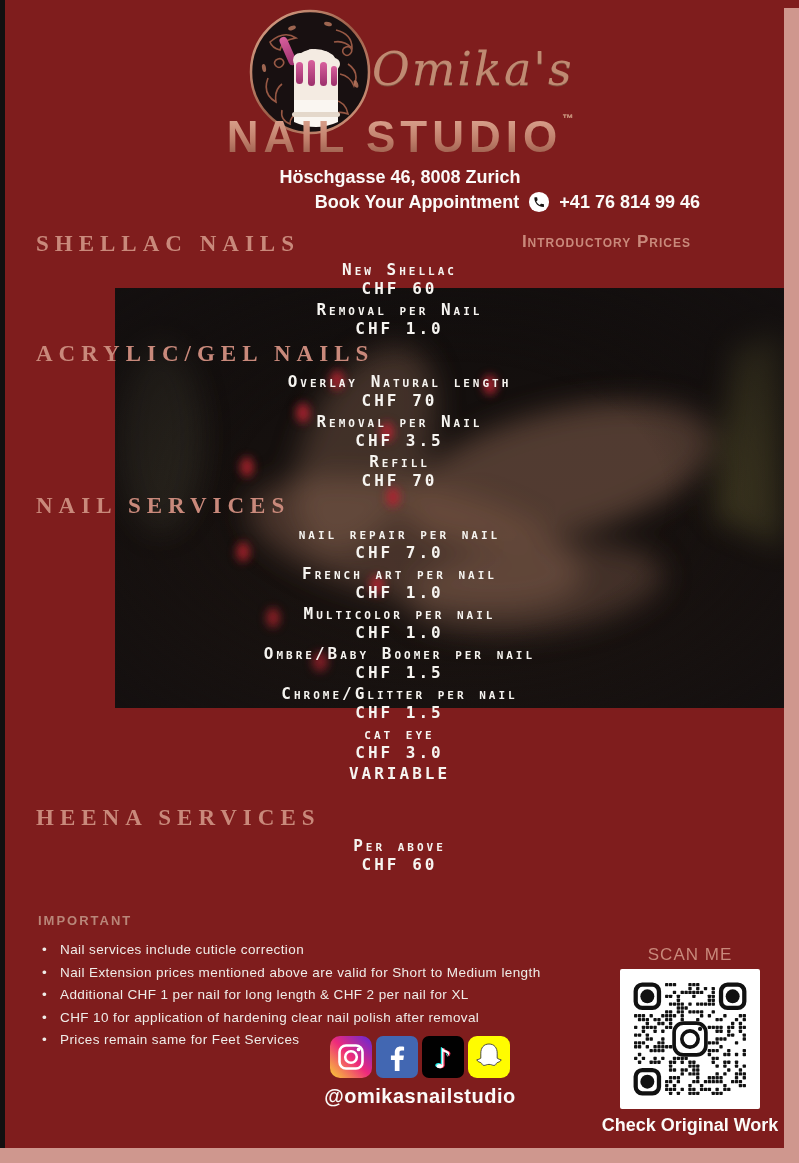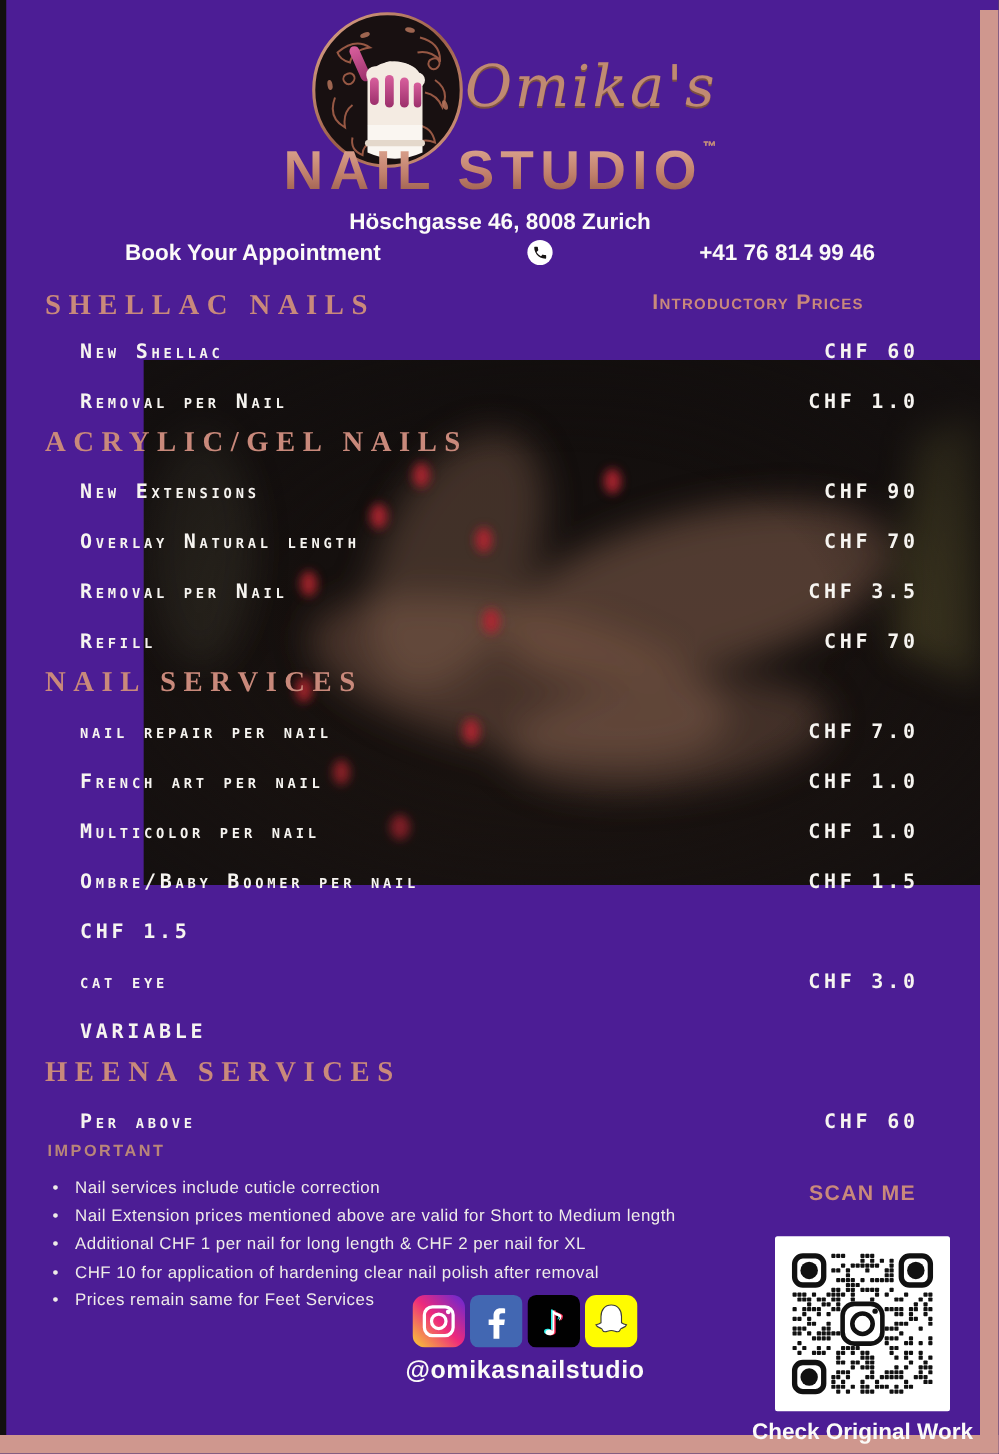--- a/index.html
+++ b/index.html
@@ -1,50 +1,50 @@
 <!DOCTYPE html>
 <html><head>
 <meta charset="utf-8">
 <style>
   html,body{margin:0;padding:0;background:#555;}
-  .page{position:relative;width:799px;height:1163px;margin:0 auto;background:#4c1d95;
+  .page{position:relative;width:799px;height:1163px;margin:0 auto;background:#7f1d1d;
         overflow:hidden;font-family:"Liberation Sans",sans-serif;color:#f3f1ed;}
   .frame-right{position:absolute;top:8px;right:0;width:15px;bottom:0;background:#cf978e;}
   .frame-bottom{position:absolute;left:0;right:0;bottom:0;height:15px;background:#cf978e;}
   .left-edge{position:absolute;left:0;top:0;width:5px;bottom:15px;background:#121010;}
 
   
   .logo{position:absolute;left:248px;top:8px;width:124px;height:128px;}
   .brand-script{position:absolute;left:372px;top:42px;width:240px;
     font-family:"DejaVu Serif",serif;font-style:italic;font-size:46px;color:#c08a72;
     letter-spacing:2px;text-shadow:0 1px 0 #7e5140;}
   .brand-name{position:absolute;left:200px;top:112px;width:400px;text-align:center;
     font-size:44px;font-weight:600;letter-spacing:5px;
     background:linear-gradient(180deg,#e2ac97 0%,#c07f6b 55%,#8e5242 100%);
     -webkit-background-clip:text;background-clip:text;color:transparent;white-space:nowrap;}
   .brand-tm{font-size:11px;color:#c08a72;vertical-align:top;letter-spacing:0;}
   .address{position:absolute;left:150px;top:167px;width:500px;text-align:center;
     font-size:18px;font-weight:700;color:#fbfaf8;}
   .booking{position:absolute;left:100px;top:191px;width:600px;display:flex;
-    justify-content:space-between;align-items:center;gap:9px;font-size:18px;font-weight:700;color:#fbfaf8;}
+    justify-content:flex-end;align-items:center;gap:9px;font-size:18px;font-weight:700;color:#fbfaf8;}
   .phone-badge{width:22px;height:22px;}
 
   
   .photo{position:absolute;left:115px;top:288px;width:669px;height:420px;
     background:#151011;box-shadow:inset 0 0 70px 45px #181312;}
   .photo svg{display:block;}
 
   
   .pricelist{position:absolute;left:36px;right:64px;top:230px;z-index:3;}
   .intro-label{position:absolute;right:44px;top:2px;font-weight:700;font-size:17px;
     letter-spacing:1px;color:#c9897b;font-variant:small-caps;}
   .sec-title{height:32px;line-height:28px;font-family:"Liberation Serif",serif;font-weight:700;
     font-size:23px;letter-spacing:6px;color:#c9897b;}
   .sec-title.first{height:30px;}
-  .row{display:flex;justify-content:space-between;align-items:center;height:40px;padding-left:28px;}
+  .row{display:flex;justify-content:flex-start;align-items:center;height:40px;padding-left:28px;flex-direction:column;}
   .row .label,.row .price{font-family:"DejaVu Sans Mono",monospace;font-weight:700;
     font-size:16px;letter-spacing:3px;color:#f6f4f0;font-variant:small-caps;}
   .row .price{font-variant:normal;white-space:nowrap;}
 
   
   .notes{position:absolute;left:38px;top:890px;width:580px;z-index:3;}
   .notes-title{font-size:13px;font-weight:700;letter-spacing:2px;color:#b98679;margin-bottom:11px;margin-top:23px;}
   .notes ul{list-style:none;margin:0;padding:0;}
   .notes li{position:relative;padding-left:22px;font-size:13.5px;letter-spacing:.4px;
     color:#efece8;line-height:22.5px;}
@@ -52,21 +52,21 @@
 
   
   .footer{position:absolute;left:270px;top:1036px;width:300px;text-align:center;z-index:3;}
   .follow-label{font-size:14px;font-weight:700;letter-spacing:5px;color:#fbfaf8;margin-bottom:11px;}
   .social-row{display:flex;justify-content:center;align-items:center;gap:4px;}
   .social-row svg{width:42px;height:42px;display:block;}
   .handle{margin-top:7px;font-size:20px;font-weight:700;color:#fbfaf8;letter-spacing:.5px;}
 
   
   .qr-block{position:absolute;left:595px;top:945px;width:190px;text-align:center;z-index:3;}
-  .scan-label{font-size:17px;font-weight:700;letter-spacing:1px;color:#c9897b;margin-bottom:24px;}
+  .scan-label{font-size:17px;font-weight:400;letter-spacing:1px;color:#c9897b;margin-bottom:4px;}
   .qr-box{width:128px;height:128px;margin:0 auto;background:#fff;padding:6px;border-radius:2px;}
   .qr-box svg{width:128px;height:128px;display:block;}
   .qr-caption{margin-top:6px;font-size:18px;font-weight:700;color:#fbfaf8;white-space:nowrap;}
 </style>
 </head>
 <body>
 
 <div class="page">
 
   <div class="photo">
@@ -192,24 +192,20 @@
       <span class="label">New Shellac</span>
       <span class="price">CHF 60</span>
     </div>
     <div class="row">
       <span class="label">Removal per Nail</span>
       <span class="price">CHF 1.0</span>
     </div>
 
     <div class="sec-title">ACRYLIC/GEL NAILS</div>
     <div class="row">
-      <span class="label">New Extensions</span>
-      <span class="price">CHF 90</span>
-    </div>
-    <div class="row">
       <span class="label">Overlay Natural length</span>
       <span class="price">CHF 70</span>
     </div>
     <div class="row">
       <span class="label">Removal per Nail</span>
       <span class="price">CHF 3.5</span>
     </div>
     <div class="row">
       <span class="label">Refill</span>
       <span class="price">CHF 70</span>
@@ -226,20 +222,21 @@
     </div>
     <div class="row">
       <span class="label">Multicolor per nail</span>
       <span class="price">CHF 1.0</span>
     </div>
     <div class="row">
       <span class="label">Ombre/Baby Boomer per nail</span>
       <span class="price">CHF 1.5</span>
     </div>
     <div class="row">
+      <span class="label">Chrome/Glitter per nail</span>
       <span class="price">CHF 1.5</span>
     </div>
     <div class="row">
       <span class="label">cat eye</span>
       <span class="price">CHF 3.0</span>
     </div>
     <div class="row">
       <span class="price">VARIABLE</span>
     </div>
 

